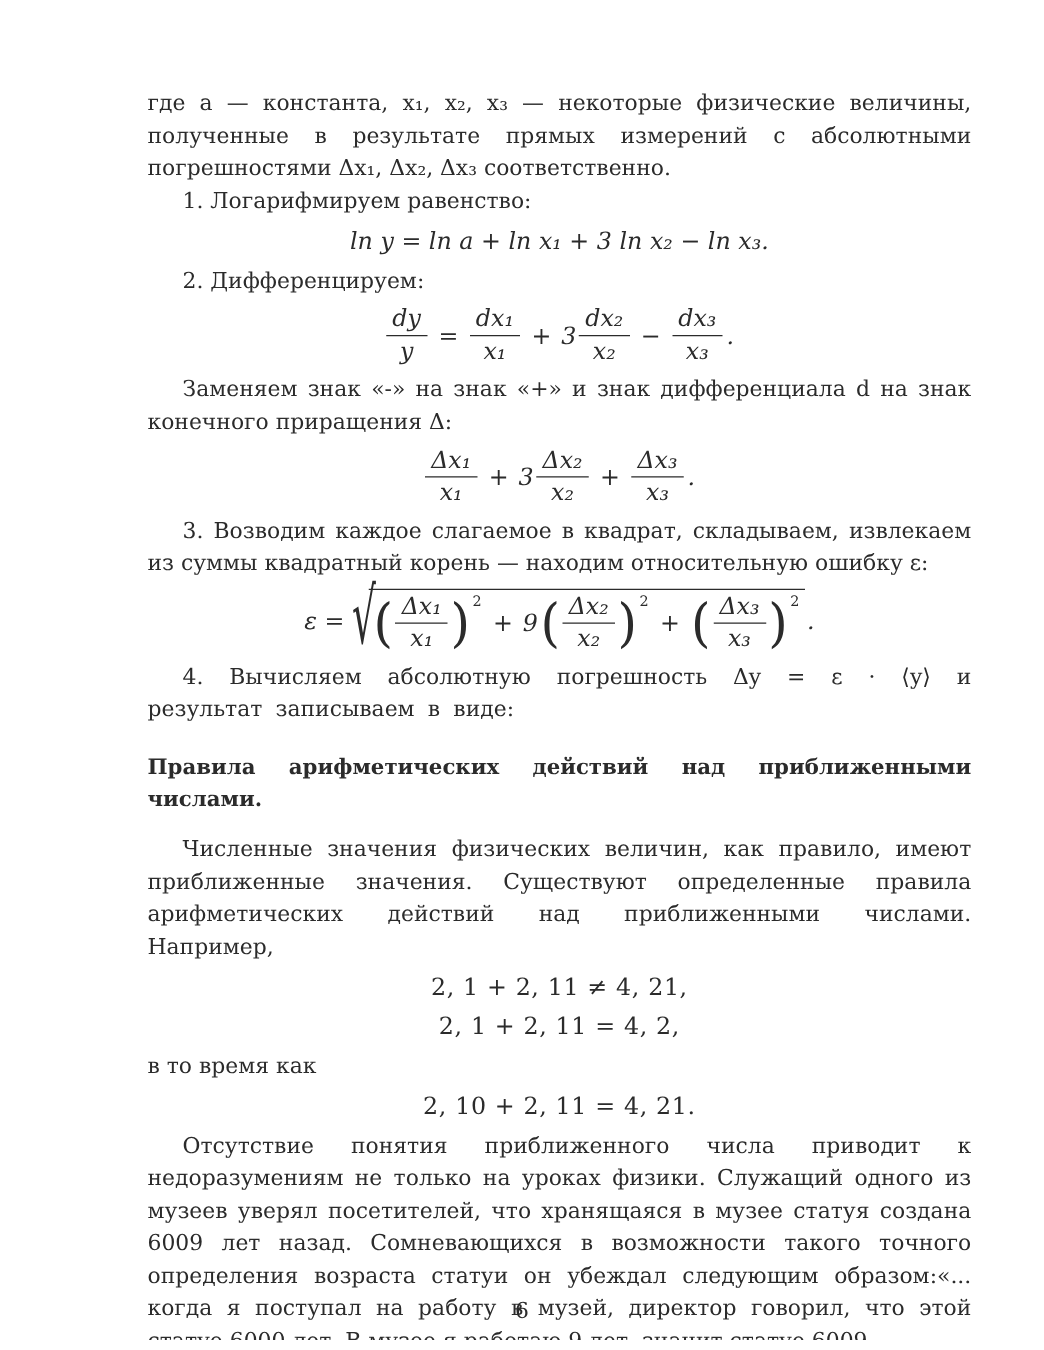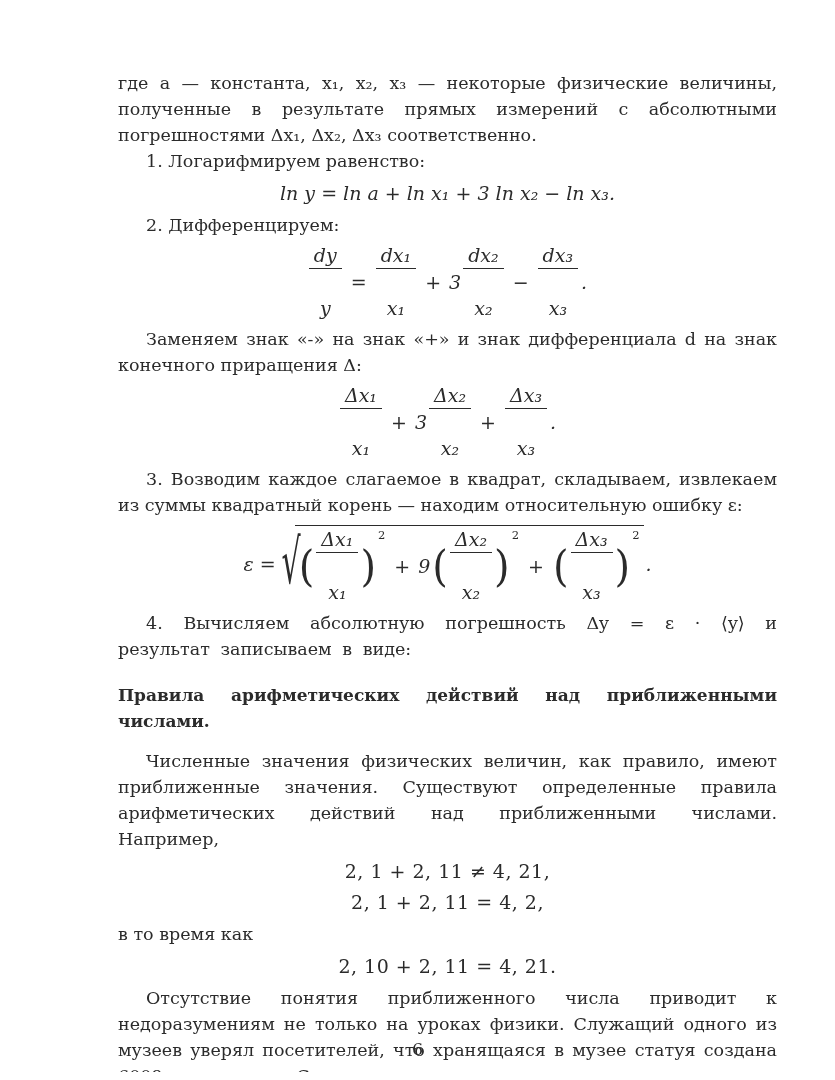--- a/index.html
+++ b/index.html
@@ -52,21 +52,20 @@
     display: inline-flex;
     align-items: center;
     font-style: italic;
     vertical-align: middle;
   }
   .frac {
     display: inline-flex;
     flex-direction: column;
     align-items: center;
     margin: 0 1px;
-    gap: 27px;
   }
   .frac .num {
     display: block;
     padding: 0 5px 2px 5px;
     border-bottom: 1.5px solid #2b2b2b;
     line-height: 21px;
   }
   .frac .den {
     display: block;
     padding: 2px 5px 0 5px;

